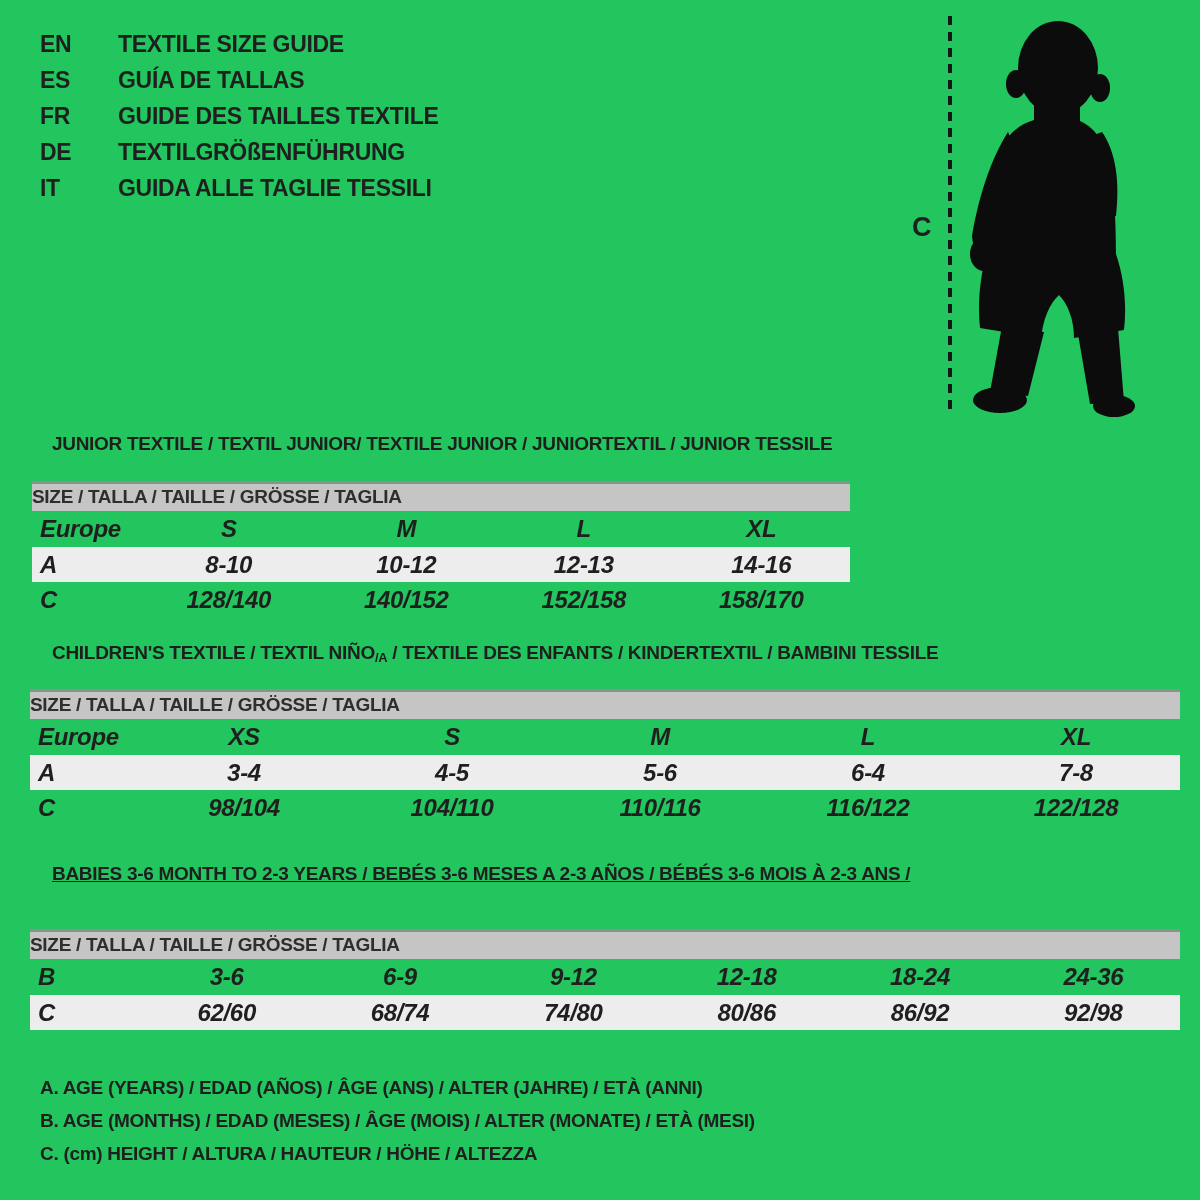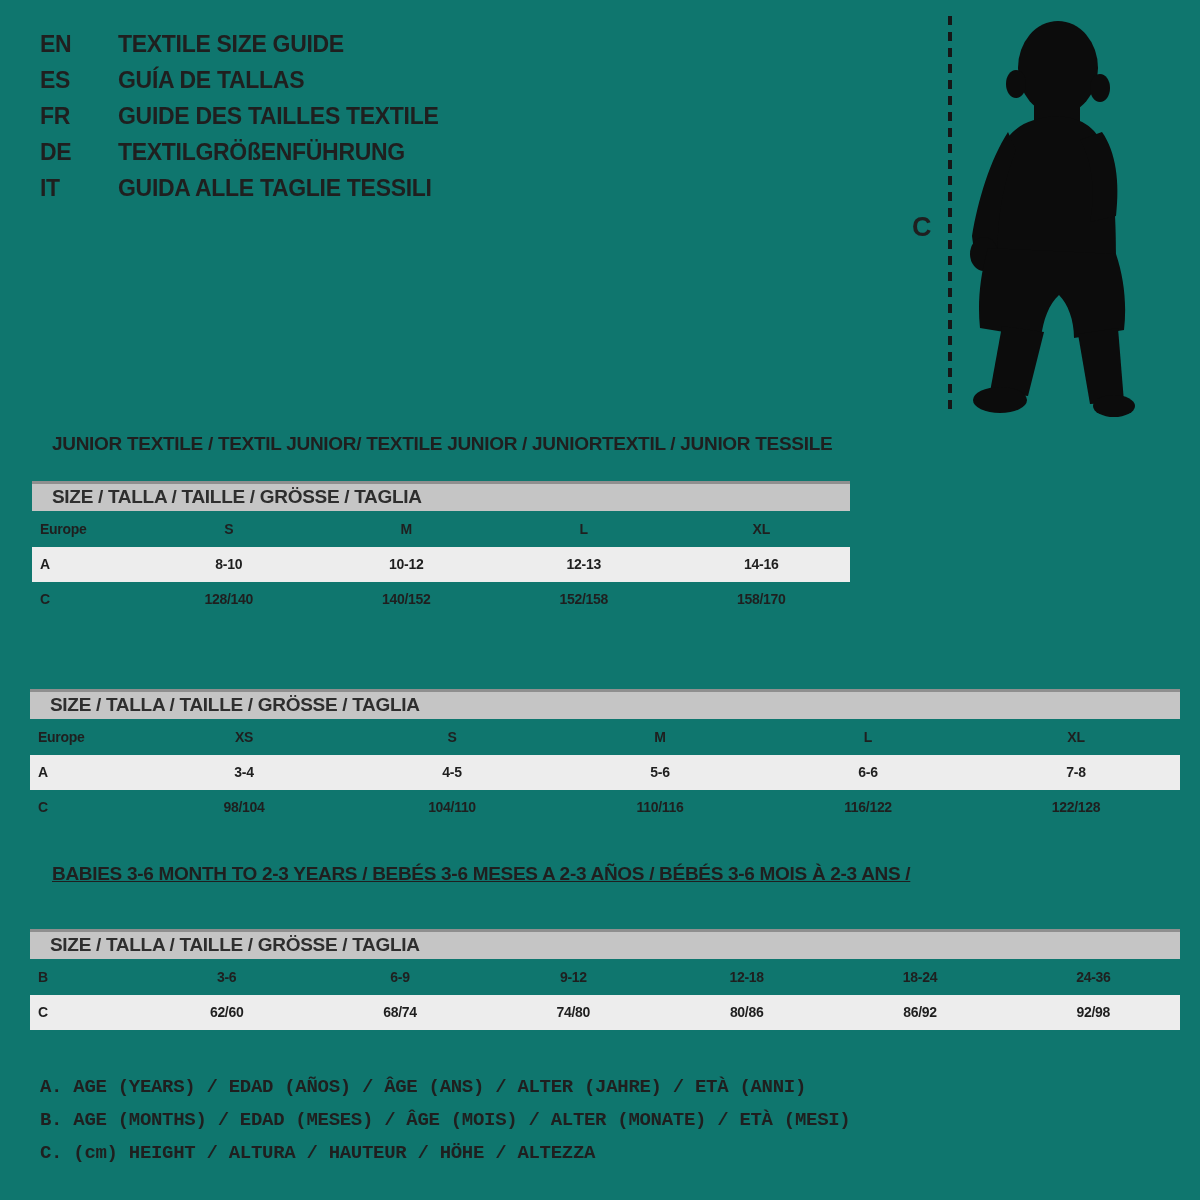--- a/index.html
+++ b/index.html
@@ -7,21 +7,21 @@
     --stripe-bg: #ededed;
     --header-rule: #8f8f8f;
     --text: #1f1f1f;
   }
   * { margin: 0; padding: 0; box-sizing: border-box; }
   html, body { background: #ffffff; }
   .page {
     position: relative;
     width: 1200px;
     height: 1200px;
-    background: #0f766e;
+    background: #22c55e;
     font-family: "Liberation Sans", sans-serif;
     font-weight: 700;
     color: var(--text);
     overflow: hidden;
   }
 
   
   .lang-block { position: absolute; left: 40px; top: 26px; }
   .lang-row { display: flex; height: 36px; line-height: 36px; font-size: 23px; letter-spacing: -0.3px; }
   .lang-code { width: 78px; flex: 0 0 78px; }
@@ -46,33 +46,33 @@
   .size-table { position: absolute; display: grid; }
   #junior-table  { left: 32px; top: 481px; width: 818px;  grid-template-columns: 108px repeat(4, 1fr); }
   #children-table{ left: 30px; top: 689px; width: 1150px; grid-template-columns: 110px repeat(5, 1fr); }
   #babies-table  { left: 30px; top: 929px; width: 1150px; grid-template-columns: 110px repeat(6, 1fr); }
   .thead {
     grid-column: 1 / -1;
     background: var(--header-bg);
     border-top: 3px solid var(--header-rule);
     height: 30px; line-height: 26px;
     font-size: 19px; letter-spacing: -0.3px;
-    padding-left: 20px;
+    padding-left: 0;
     color: #2e2e2e;
   }
   .trow { display: contents; }
-  .cell { font-size: 14px; letter-spacing: -0.3px; height: 35px; line-height: 35px; }
+  .cell { font-size: 24px; letter-spacing: -0.3px; height: 35px; line-height: 35px; font-style: italic; }
   .trow.first .cell { height: 36px; line-height: 36px; }
   .cell.lbl { text-align: left; padding-left: 8px; }
   .cell.val { text-align: center; }
   .trow.stripe .cell { background: var(--stripe-bg); }
 
   
   .legend { position: absolute; left: 40px; top: 1071px; }
-  .legend-line { font-size: 19px; letter-spacing: -0.3px; line-height: 33px; white-space: nowrap; font-family: Liberation Mono, monospace; }
+  .legend-line { font-size: 19px; letter-spacing: -0.3px; line-height: 33px; white-space: nowrap; }
 </style>
 </head>
 <body>
 
 <div class="page">
 
   <div class="lang-block">
     <div class="lang-row">
       <span class="lang-code">EN</span>
       <span class="lang-label">TEXTILE SIZE GUIDE</span>
@@ -132,36 +132,39 @@
     </div>
     <div class="trow">
       <div class="cell lbl">C</div>
       <div class="cell val">128/140</div>
       <div class="cell val">140/152</div>
       <div class="cell val">152/158</div>
       <div class="cell val">158/170</div>
     </div>
   </div>
 
+  <div class="section-title" id="children-title">
+    <span>CHILDREN'S TEXTILE / TEXTIL NIÑO</span><span class="title-sub">/A</span><span> / TEXTILE DES ENFANTS / KINDERTEXTIL / BAMBINI TESSILE</span>
+  </div>
   <div class="size-table" id="children-table">
     <div class="thead">SIZE / TALLA / TAILLE / GRÖSSE / TAGLIA</div>
     <div class="trow first">
       <div class="cell lbl">Europe</div>
       <div class="cell val">XS</div>
       <div class="cell val">S</div>
       <div class="cell val">M</div>
       <div class="cell val">L</div>
       <div class="cell val">XL</div>
     </div>
     <div class="trow stripe">
       <div class="cell lbl">A</div>
       <div class="cell val">3-4</div>
       <div class="cell val">4-5</div>
       <div class="cell val">5-6</div>
-      <div class="cell val">6-6</div>
+      <div class="cell val">6-4</div>
       <div class="cell val">7-8</div>
     </div>
     <div class="trow">
       <div class="cell lbl">C</div>
       <div class="cell val">98/104</div>
       <div class="cell val">104/110</div>
       <div class="cell val">110/116</div>
       <div class="cell val">116/122</div>
       <div class="cell val">122/128</div>
     </div>

